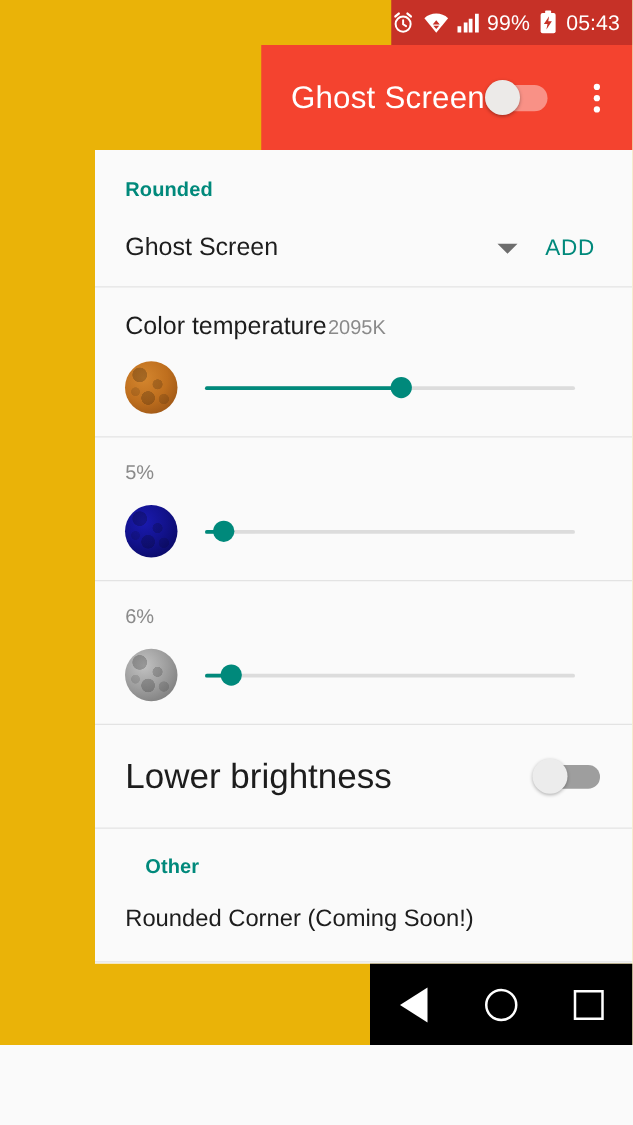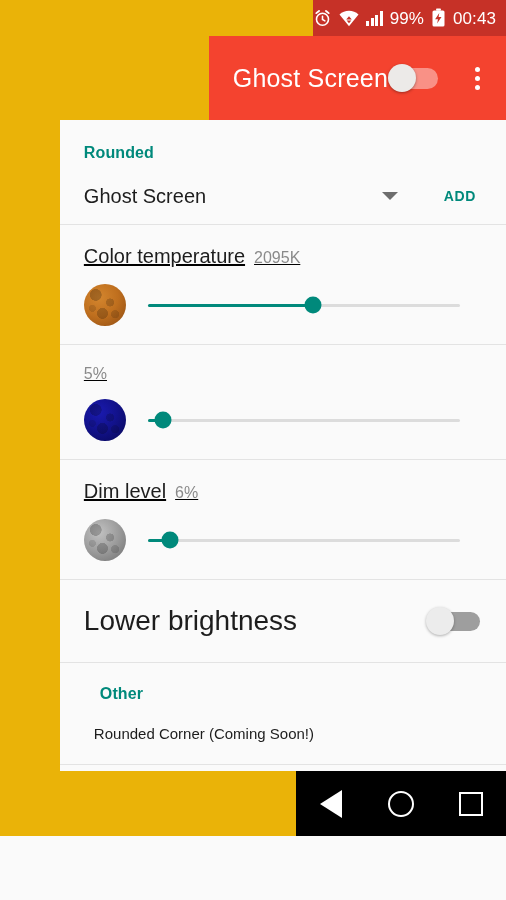--- a/index.html
+++ b/index.html
@@ -167,35 +167,33 @@
   .chevron-down {
     width: 0;
     height: 0;
     border-left: 8px solid transparent;
     border-right: 8px solid transparent;
     border-top: 8px solid #6d6d6d;
     margin-right: 16px;
   }
   .add-button {
     color: #00897b;
-    font-size: 14px;
-    font-weight: 700;
+    font-size: 18px;
+    font-weight: 400;
     letter-spacing: 0.6px;
     cursor: pointer;
     padding: 4px 6px;
-    margin-left: 24px;
   }
 
   
   .slider-row { padding: 20px 24px 18px 24px; }
   .slider-head {
     display: flex;
     align-items: baseline;
-    gap: 9px;
-    text-decoration: underline;
+    gap: 1px;
   }
   .slider-title {
     font-size: 20px;
     color: #1d1d1d;
   }
   .slider-value {
     font-size: 16px;
     color: #8a8a8a;
   }
   .slider-line {
@@ -294,22 +292,22 @@
     width: 28px;
     height: 28px;
     border-radius: 50%;
     background: #ececec;
     box-shadow: 0 1px 3px rgba(0,0,0,0.3);
   }
 
   
   .other-block { padding: 22px 24px 0 24px; margin-left: 16px; }
   .simple-row {
-    padding: 22px 34px;
-    font-size: 15px;
+    padding: 22px 24px;
+    font-size: 19px;
     color: #1d1d1d;
   }
   .two-line-row { padding: 22px 24px 26px 24px; }
   .two-line-row .primary {
     font-size: 20px;
     color: #1d1d1d;
   }
   .two-line-row .secondary {
     font-size: 17px;
     color: #8a8a8a;
@@ -378,21 +376,21 @@
         </span>
     </span>
     <span class="sb-text">99%</span>
     <span class="sb-icon">
       <svg width="15" height="20" viewBox="0 0 14 20">
         <rect x="1" y="2.4" width="12" height="16.2" rx="1.6" fill="#fff"></rect>
         <rect x="4.6" y="0.4" width="4.8" height="2.4" rx="0.7" fill="#fff"></rect>
         <path d="M7.8 5 L3.6 11.2 h2.9 l-0.9 4.4 4.4-6.6 H7.1 Z" fill="#c63127"></path>
       </svg>
     </span>
-    <span class="sb-text">00:43</span>
+    <span class="sb-text">05:43</span>
   </div>
 
   <div class="app-bar">
     <div class="app-title">Ghost Screen</div>
     <div class="appbar-switch">
       <div class="track"></div>
       <div class="thumb"></div>
     </div>
     <div class="overflow-menu">
       <span></span>
@@ -441,21 +439,20 @@
           <div class="rail"></div>
           <div class="fill" style="width:5%"></div>
           <div class="knob" style="left:5%"></div>
         </div>
       </div>
     </div>
     <div class="row-divider"></div>
 
     <div class="slider-row">
       <div class="slider-head">
-        <span class="slider-title">Dim level</span>
         <span class="slider-value">6%</span>
       </div>
       <div class="slider-line">
         <div class="orb orb-gray"></div>
         <div class="slider">
           <div class="rail"></div>
           <div class="fill" style="width:7%"></div>
           <div class="knob" style="left:7%"></div>
         </div>
       </div>

